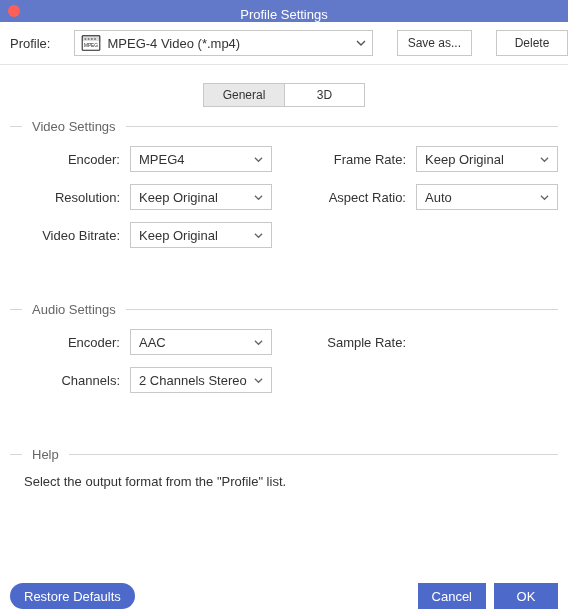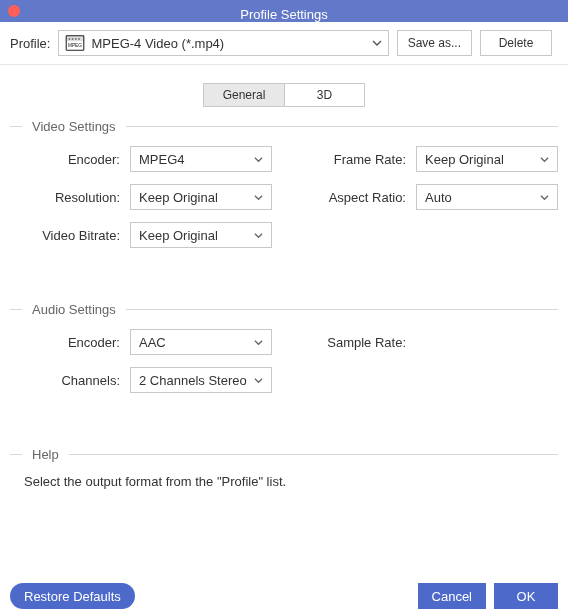--- a/index.html
+++ b/index.html
@@ -35,22 +35,22 @@
   }
   .tl-dot {
     width: 12px; height: 12px; border-radius: 50%;
   }
   .tl-close { background: #ff5f57; }
   .tl-other { background: transparent; }
 
   .topbar {
     display: flex;
     align-items: center;
-    padding: 8px 16px 8px 10px;
-    gap: 8px;
+    padding: 8px 0 8px 10px;
+    gap: 24px;
     border-bottom: 1px solid #e5e5e5;
   }
   .lbl { font-size: 13px; color: #333; }
   .profile-select {
     flex: 1;
     height: 26px;
     border: 1px solid #c8c8c8;
     background: #fff;
     display: flex;
     align-items: center;

